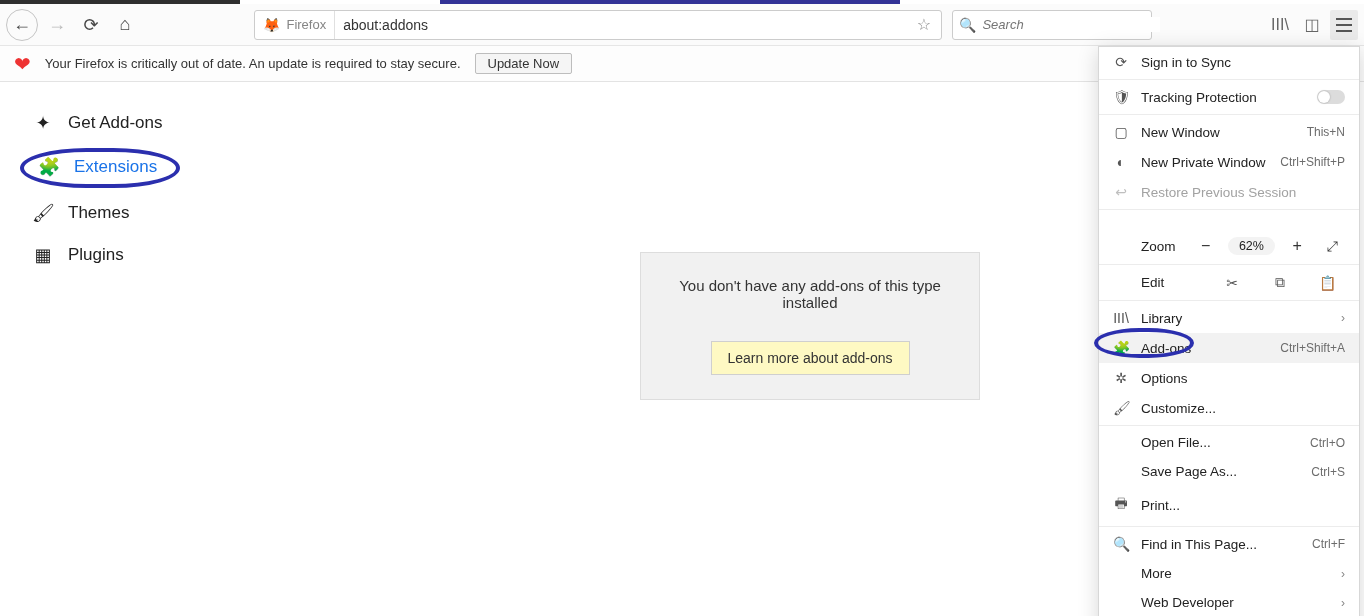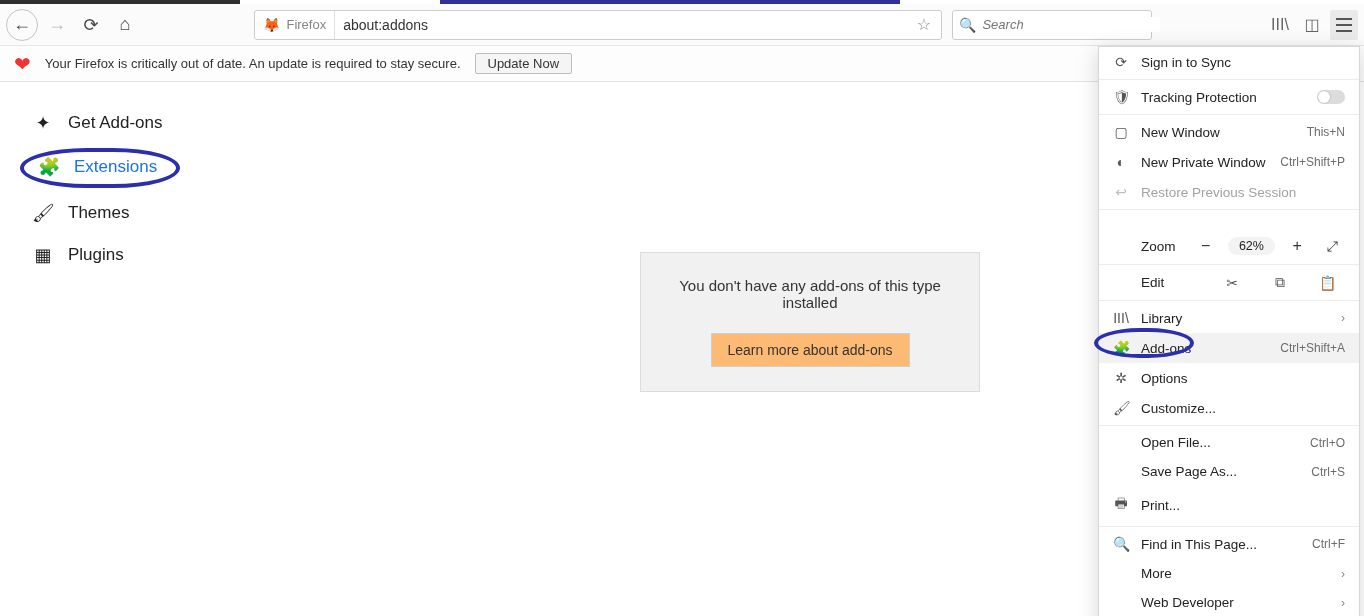--- a/index.html
+++ b/index.html
@@ -72,23 +72,23 @@
   .gearbtn .caret { font-size:9px; }
   .addonsearch {
     width:110px; height:30px; border:1px solid #d4d4d4; border-radius:2px;
     font-size:14px; font-style:italic; color:#9a9a9a; padding:0 8px; outline:none;
   }
   .emptybox {
     position:absolute; left:380px; top:170px; width:340px;
     border:1px solid #ddd; background:#f1f1f1; text-align:center;
     padding:24px 16px;
   }
-  .emptybox .etext { font-size:15px; color:#333; margin-bottom:22px; }
+  .emptybox .etext { font-size:15px; color:#333; margin-bottom:30px; }
   .learnbtn {
-    border:1px solid #cfcfcf; background:#fdba74; padding:8px 16px; font-size:14px; color:#333;
+    border:1px solid #cfcfcf; background:#fef9c3; padding:8px 16px; font-size:14px; color:#333;
   }
 
   
   .panel {
     position:absolute; right:4px; top:46px; width:262px;
     background:#fff; border:1px solid #d7d7d7; box-shadow:0 4px 20px rgba(0,0,0,0.16);
     font-size:13.5px; color:#222;
   }
   .panel .row {
     display:flex; align-items:center; padding:7px 14px; gap:12px; position:relative;

